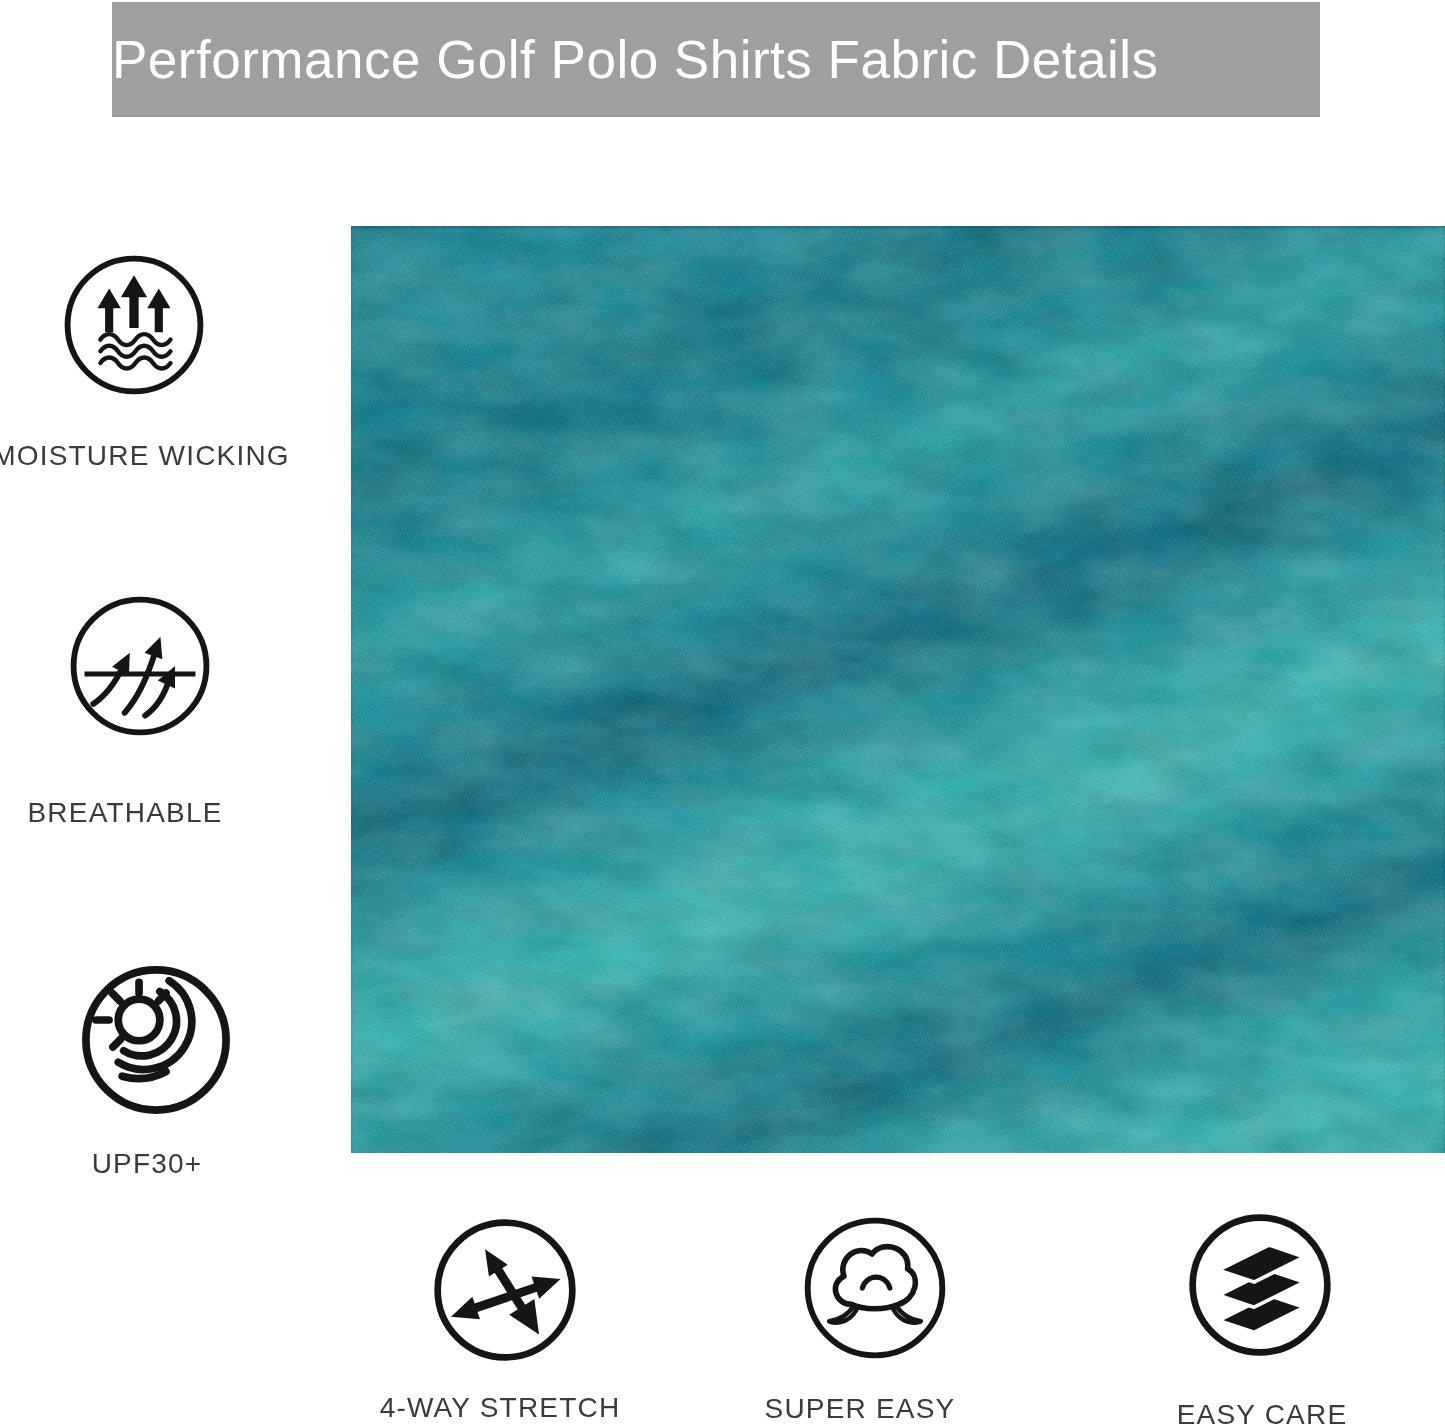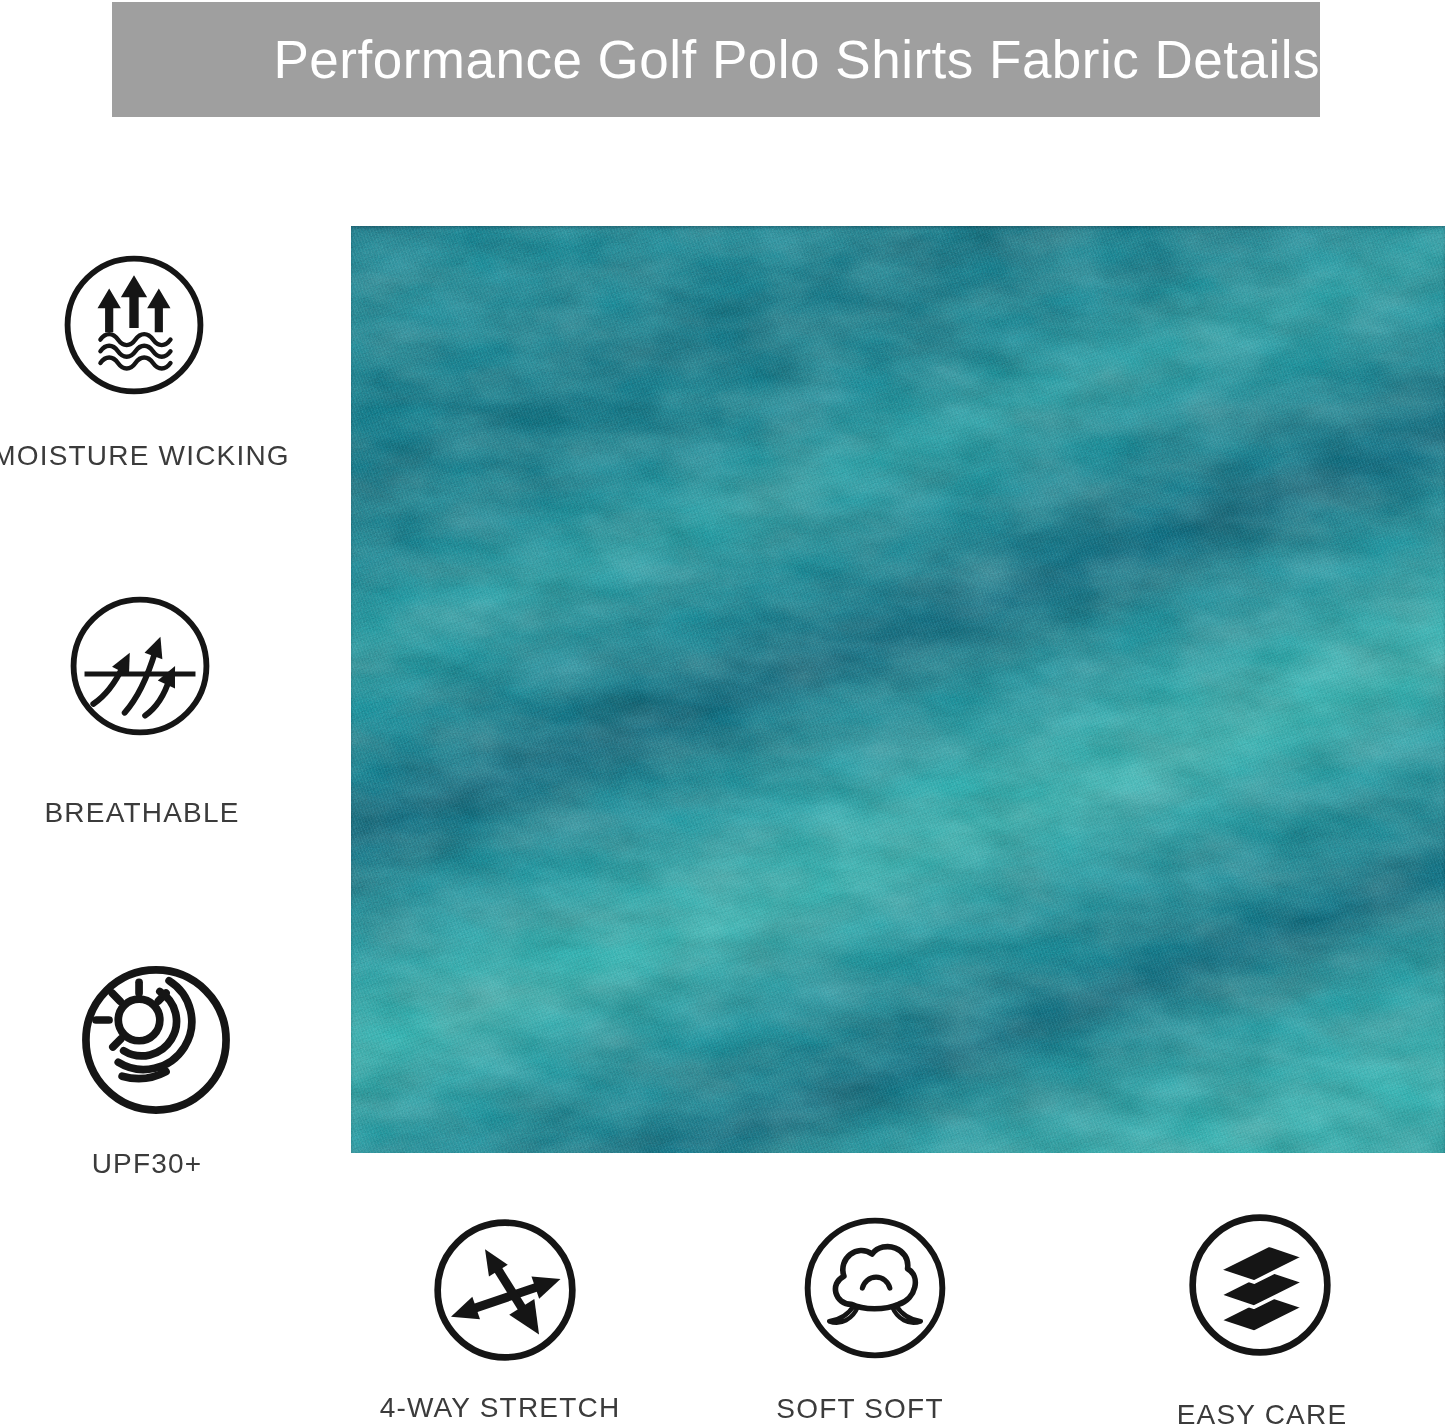--- a/index.html
+++ b/index.html
@@ -3,21 +3,21 @@
 <meta charset="utf-8">
 <style>
   html,body{margin:0;padding:0;background:#ffffff;}
   .canvas{
     position:relative;width:1445px;height:1426px;overflow:hidden;background:#ffffff;
     font-family:"Liberation Sans","DejaVu Sans",sans-serif;
   }
   
   .banner{
     position:absolute;left:112px;top:2px;width:1208px;height:115px;
-    background:#9f9f9f;display:flex;align-items:center;justify-content:flex-end;
+    background:#9f9f9f;display:flex;align-items:center;justify-content:flex-start;
   }
   .banner h1{
     margin:0;font-size:53px;font-weight:400;letter-spacing:.5px;color:#ffffff;white-space:nowrap;
   }
   
   .fabric{
     position:absolute;left:351px;top:226px;width:1094px;height:927px;overflow:hidden;
     background:
       repeating-linear-gradient(70deg, rgba(255,255,255,.05) 0 1px, rgba(0,0,0,0) 1px 3px),
       repeating-linear-gradient(160deg, rgba(0,20,35,.05) 0 1px, rgba(0,0,0,0) 1px 4px),
@@ -95,21 +95,21 @@
       <path d="M18 76 Q30 68 38.5 50"></path>
       <path d="M39.5 82 Q52 68 60.5 40"></path>
       <path d="M53.5 84 Q65 76 70.5 58"></path>
     </g>
     <g fill="#151515">
       <polygon points="0,0 -14,-6.5 -14,6.5" transform="translate(43,41) rotate(-63)"></polygon>
       <polygon points="0,0 -14,-6.5 -14,6.5" transform="translate(64,30) rotate(-70)"></polygon>
       <polygon points="0,0 -14,-6.5 -14,6.5" transform="translate(74,50) rotate(-65)"></polygon>
     </g>
   </svg>
-  <div class="feature-label" style="left:142px;top:813px">BREATHABLE</div>
+  <div class="feature-label" style="left:125px;top:813px">BREATHABLE</div>
 
   <svg class="icon" style="left:79px;top:963px" width="154" height="154" viewBox="0 0 100 100">
     <circle class="oc" cx="50" cy="50" r="45.5" stroke-width="5"></circle>
     <circle class="oc" cx="39" cy="37" r="13.5" stroke-width="5"></circle>
     <g fill="none" stroke="#151515" stroke-width="5" stroke-linecap="round">
       <path d="M39 12.5 V19.5"></path>
       <path d="M56.5 19.5 L51.5 24.8"></path>
       <path d="M21.5 19.5 L26.7 24.8"></path>
       <path d="M11 37 H19.5"></path>
       <path d="M22 54.5 L27.3 49.2"></path>
@@ -137,21 +137,21 @@
 
   <svg class="icon" style="left:801px;top:1214px" width="148" height="148" viewBox="0 0 100 100">
     <circle class="oc" cx="50" cy="50" r="45.5" stroke-width="4"></circle>
     <g fill="none" stroke="#151515" stroke-linejoin="round" stroke-linecap="round">
       <path stroke-width="3.8" d="M34 61 C23 61 19 47 29 42 C25 30 38 20 48 27 C56 17 74 23 72 37 C81 42 78 57 66 61 C57 65 42 65 34 61 Z"></path>
       <path stroke-width="3.5" d="M41.5 50 A9.5 9.5 0 0 1 60 50"></path>
       <path stroke-width="3" d="M36 61.5 C32 68 26 71.5 19 72.5 C27 75.5 35 71 38.5 62.5"></path>
       <path stroke-width="3" d="M64 61.5 C68 68 74 71.5 81 72.5 C73 75.5 65 71 61.5 62.5"></path>
     </g>
   </svg>
-  <div class="feature-label" style="left:860px;top:1409px">SOFT SOFT</div>
+  <div class="feature-label" style="left:860px;top:1409px">SUPER EASY</div>
 
   <svg class="icon" style="left:1186px;top:1211px" width="148" height="148" viewBox="0 0 100 100">
     <circle class="oc" cx="50" cy="50" r="45.5" stroke-width="4.5"></circle>
     <g fill="#151515" stroke="#ffffff" stroke-width="2.5" stroke-linejoin="round">
       <polygon points="22,74 56,57 80,65 46,82"></polygon>
       <polygon points="22,57 56,40 80,48 46,65"></polygon>
       <polygon points="22,40 56,23 80,31 46,48"></polygon>
     </g>
   </svg>
   <div class="feature-label" style="left:1262px;top:1415px">EASY CARE</div>

